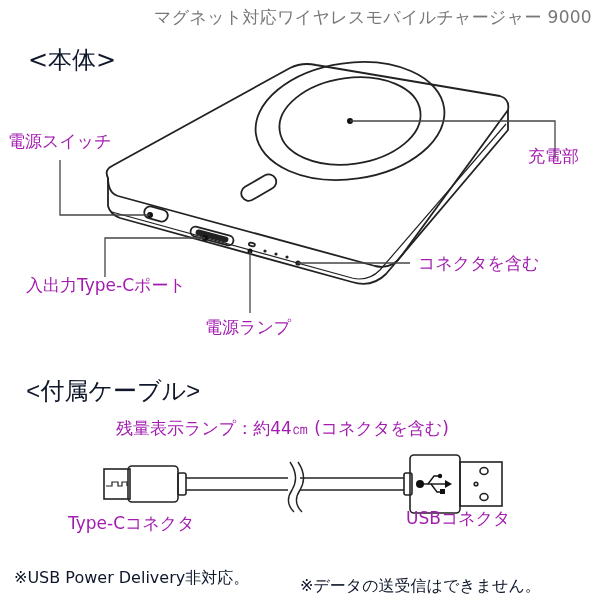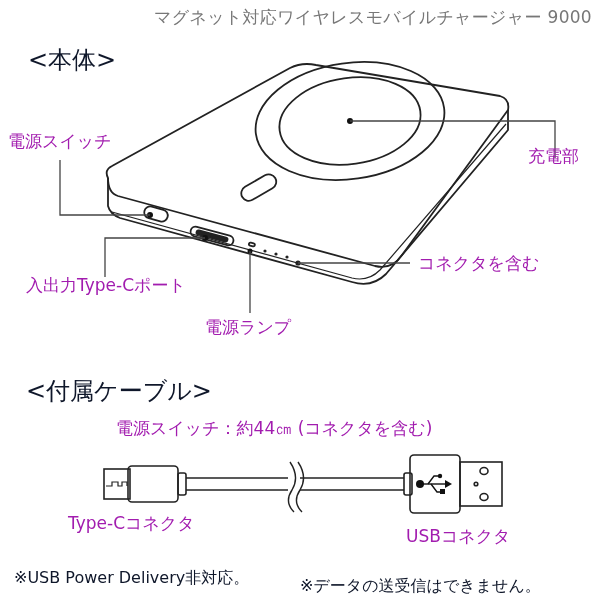--- a/index.html
+++ b/index.html
@@ -100,19 +100,19 @@
     <rect x="440" y="489" width="5" height="5" stroke="none"></rect>
   </g>
 </svg>
 
 <div class="t label" style="left:8px; top:130px;">電源スイッチ</div>
 <div class="t label" style="left:528px; top:145px;">充電部</div>
 <div class="t label" style="left:418px; top:252px;">コネクタを含む</div>
 <div class="t label" style="left:26px; top:274px;">入出力Type-Cポート</div>
 <div class="t label" style="left:205px; top:316px;text-align:center;">電源ランプ</div>
 
-<div class="t section" style="left:26px; top:375px;">&lt;付属ケーブル&gt;</div>
-<div class="t label" style="left:116px; top:417px;">電源スイッチ：約44㎝ (コネクタを含む)</div>
+<div class="t section" style="left:26px; top:375px;font-family:Liberation Mono, monospace;">&lt;付属ケーブル&gt;</div>
+<div class="t label" style="left:116px; top:417px;">残量表示ランプ：約44㎝ (コネクタを含む)</div>
 <div class="t label" style="left:68px; top:512px;">Type-Cコネクタ</div>
-<div class="t label" style="left:406px; top:525px;">USBコネクタ</div>
+<div class="t label" style="left:406px; top:507px;">USBコネクタ</div>
 
 <div class="t note" style="left:14px; top:568px;">※USB Power Delivery非対応。</div>
 <div class="t note" style="left:300px; top:576px;">※データの送受信はできません。</div>
 
 </body></html>

